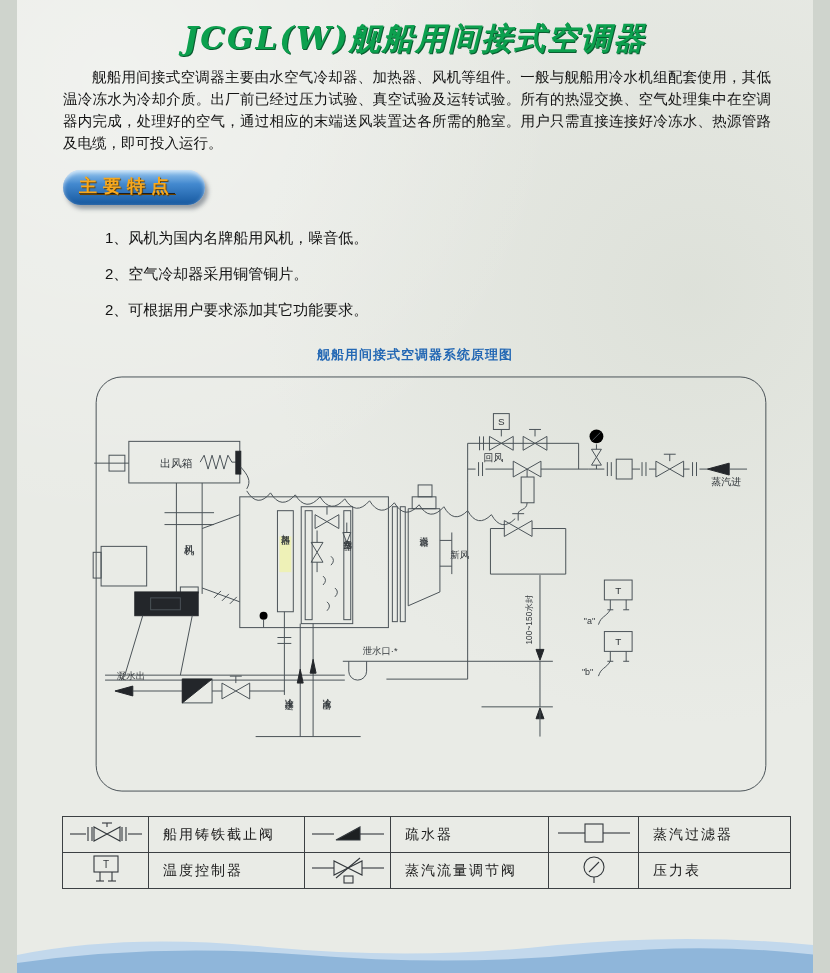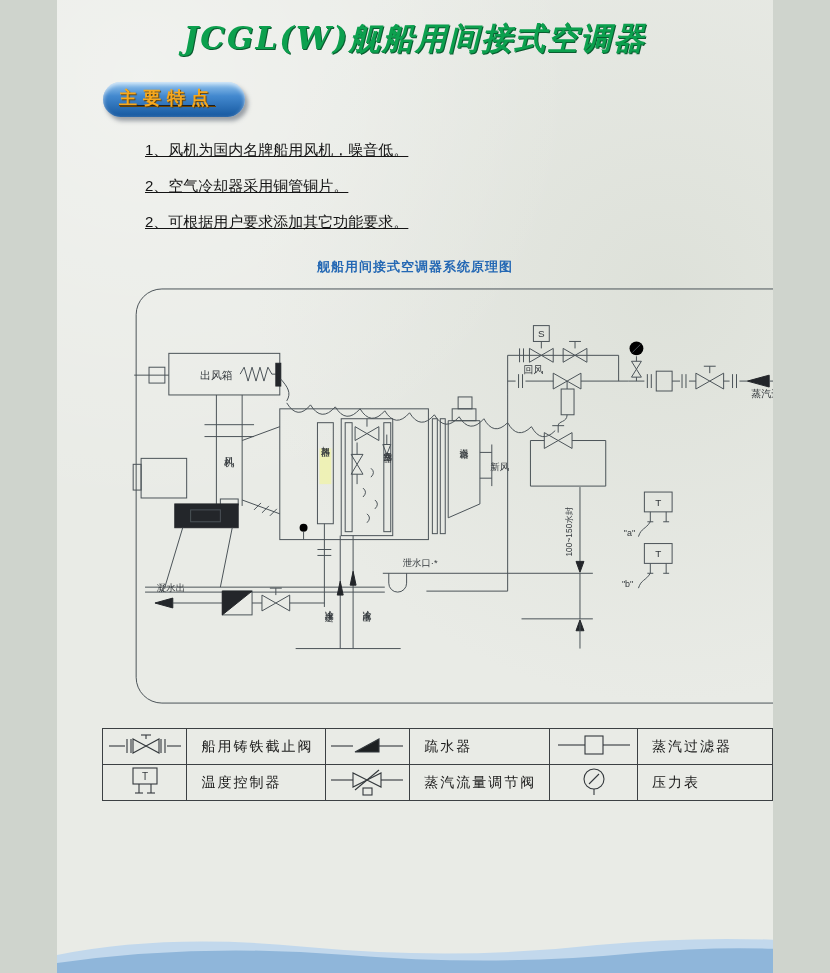--- a/index.html
+++ b/index.html
@@ -1,18 +1,18 @@
 <!DOCTYPE html>
 <html><head>
 <meta charset="utf-8">
 <style>
   html,body{margin:0;padding:0;background:#cfd4cd;}
   .page{
     position:relative;
-    width:716px;height:973px;
+    width:796px;height:973px;
     margin:0 auto;
     background:
       radial-gradient(circle at 12% 8%, rgba(255,255,255,.35), transparent 40%),
       radial-gradient(circle at 85% 30%, rgba(210,215,205,.5), transparent 45%),
       #e9ebe6;
     overflow:hidden;
     font-family:"Liberation Sans", sans-serif;
     color:#1d1d1d;
   }
   .title{
@@ -44,21 +44,21 @@
     text-decoration:underline;
   }
   .banner-text{
     font-size:18px;
     font-weight:bold;
     letter-spacing:6px;
     color:#f7a81d;
     text-shadow:1px 1px 1px #6b4300;
   }
   .features{margin:24px 0 0 88px;}
-  .feature{font-size:15px;margin:0 0 17px 0;color:#141414;text-decoration:underline;}
+  .feature{font-size:15px;margin:0 0 17px 0;color:#141414;}
   .diagram-title{
     margin:26px 0 8px 0;
     text-align:center;
     font-size:13px;
     font-weight:bold;
     color:#2468b4;
     letter-spacing:1px;
   }
   .diagram-wrap{margin-left:72px;width:684px;height:426px;}
   
@@ -90,20 +90,21 @@
   .sym svg text{fill:#33383c;font-family:"Liberation Sans",sans-serif;}
   .footer-wave{position:absolute;left:0;bottom:0;width:830px;height:40px;}
 </style>
 </head>
 <body>
 
 <div class="page">
 
   <h1 class="title">JCGL(W)舰船用间接式空调器</h1>
 
+  <p class="intro">舰船用间接式空调器主要由水空气冷却器、加热器、风机等组件。一般与舰船用冷水机组配套使用，其低温冷冻水为冷却介质。出厂前已经过压力试验、真空试验及运转试验。所有的热湿交换、空气处理集中在空调器内完成，处理好的空气，通过相应的末端送风装置达各所需的舱室。用户只需直接连接好冷冻水、热源管路及电缆，即可投入运行。</p>
 
   <div>
     <div class="banner">
       <span class="banner-text">主要特点</span>
     </div>
   </div>
 
   <div class="features">
     <div class="feature">1、风机为国内名牌船用风机，噪音低。</div>
     <div class="feature">2、空气冷却器采用铜管铜片。</div>

